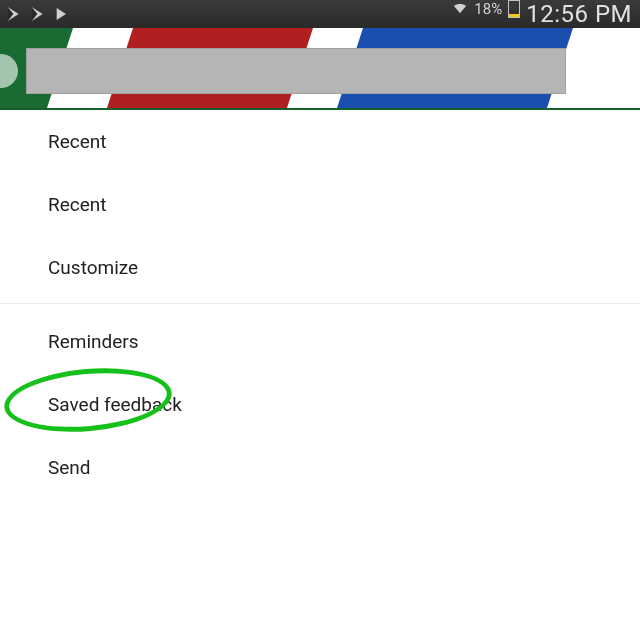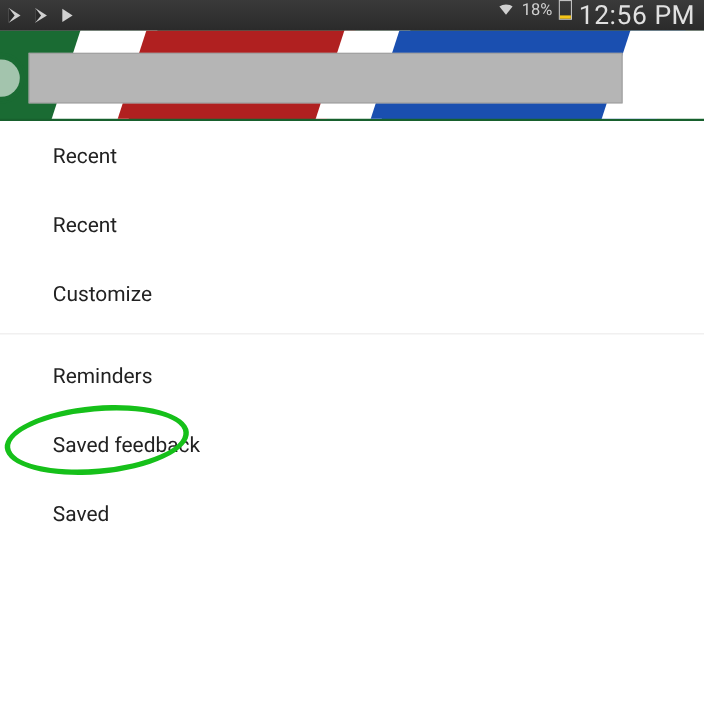--- a/index.html
+++ b/index.html
@@ -178,16 +178,16 @@
   <div class="dropdown-caret"></div>
 </div>
 
 <div class="menu">
   <div class="menu-item"><span>Recent</span></div>
   <div class="menu-item"><span>Recent</span></div>
   <div class="menu-item"><span>Customize</span></div>
   <div class="divider"></div>
   <div class="menu-item"><span>Reminders</span></div>
   <div class="menu-item"><span>Saved feedback</span></div>
-  <div class="menu-item"><span>Saved</span></div>
+  <div class="menu-item"><span>Send</span></div>
 </div>
 
 <div class="highlight-ellipse"></div>
 
 </body></html>

